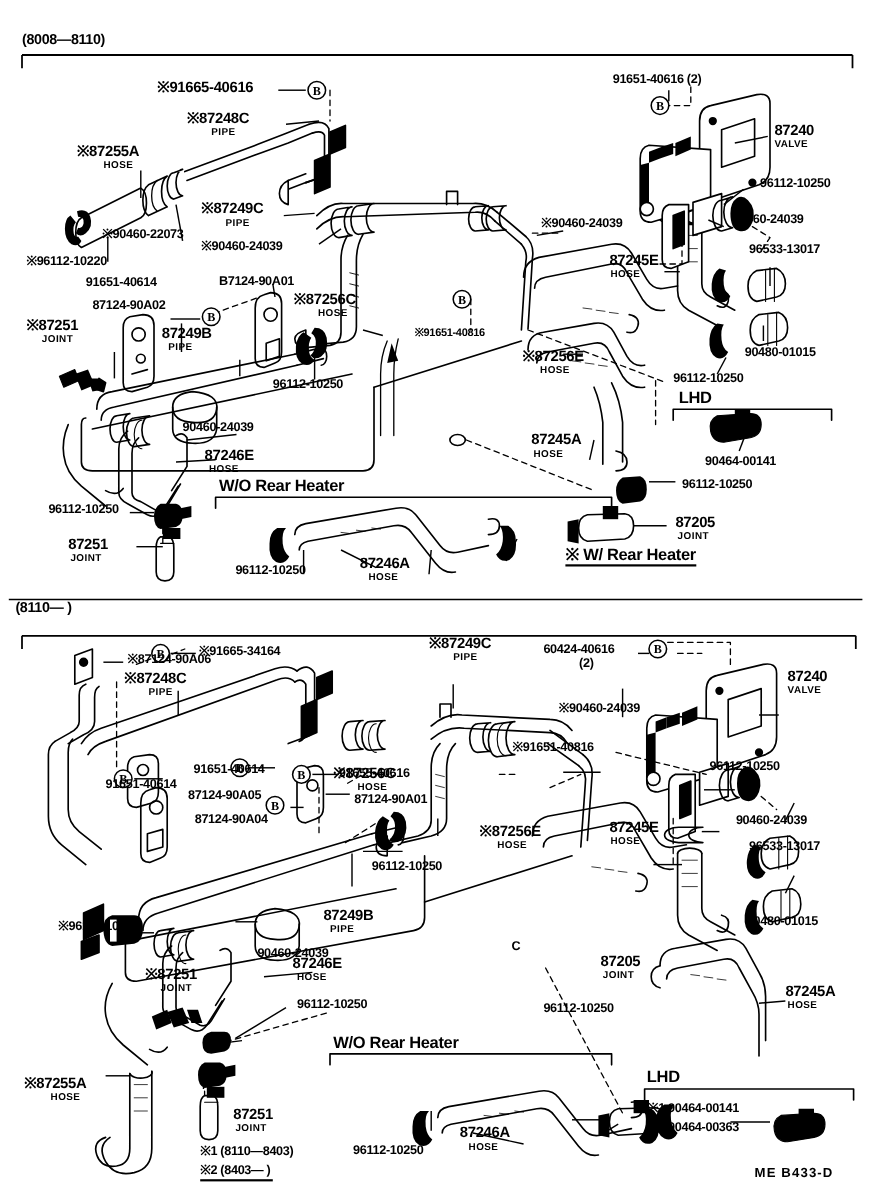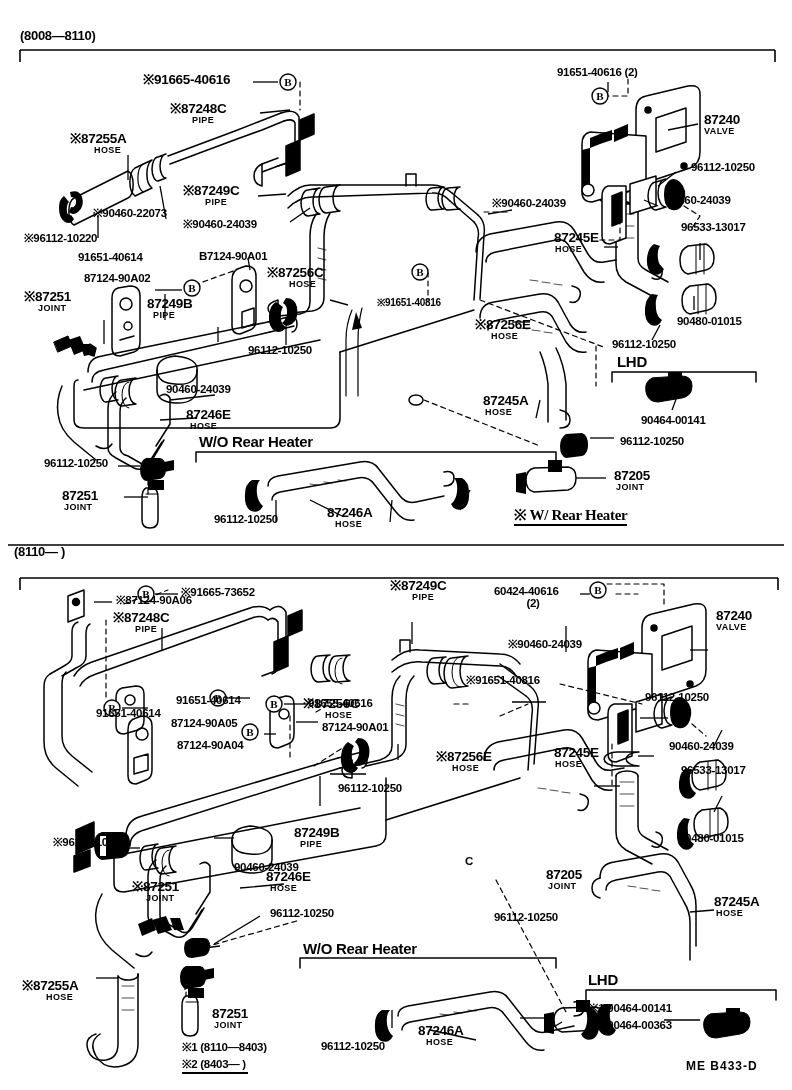--- a/index.html
+++ b/index.html
@@ -566,26 +566,26 @@
 <div class="lbl pn-sm" style="left:681px;top:222px;">96533-13017</div>
 <div class="lbl pn-sm" style="left:677px;top:316px;">90480-01015</div>
 <div class="lbl pn-sm" style="left:612px;top:339px;">96112-10250</div>
 <div class="lbl" style="left:475px;top:316px;"><span class="pn">※87256E</span><span class="sub stack" style="margin-left:16px;">HOSE</span></div>
 <div class="lbl" style="left:483px;top:392px;"><span class="pn">87245A</span><span class="sub stack" style="margin-left:2px;">HOSE</span></div>
 <div class="lbl pn-sm" style="left:641px;top:415px;">90464-00141</div>
 <div class="lbl pn-sm" style="left:620px;top:436px;">96112-10250</div>
 <div class="lbl" style="left:614px;top:467px;"><span class="pn">87205</span><span class="sub stack" style="margin-left:2px;">JOINT</span></div>
 
 <div class="lbl big" style="left:199px;top:434px;">W/O Rear Heater</div>
-<div class="lbl big ul" style="left:514px;top:508px;font-family:Liberation Serif, serif;">※ W/ Rear Heater</div>
+<div class="lbl big ul" style="left:514px;top:497px;">※ W/ Rear Heater</div>
 <div class="lbl big" style="left:617px;top:354px;">LHD</div>
 
 <div class="lbl hdr" style="left:14px;top:545px;">(8110—      )</div>
 
-<div class="lbl pn-sm" style="left:181px;top:587px;">※91665-73652</div>
+<div class="lbl pn-sm" style="left:181px;top:587px;">※91665-34164</div>
 <div class="lbl pn-sm" style="left:116px;top:595px;">※87124-90A06</div>
 <div class="lbl" style="left:113px;top:609px;"><span class="pn">※87248C</span><span class="sub stack" style="margin-left:22px;">PIPE</span></div>
 <div class="lbl pn-sm" style="left:176px;top:695px;">91651-40614</div>
 <div class="lbl pn-sm" style="left:96px;top:708px;">91651-40614</div>
 <div class="lbl pn-sm" style="left:171px;top:718px;">87124-90A05</div>
 <div class="lbl pn-sm" style="left:177px;top:740px;">87124-90A04</div>
 <div class="lbl pn-sm" style="left:308px;top:698px;">91655-40616</div>
 <div class="lbl pn-sm" style="left:322px;top:722px;">87124-90A01</div>
 <div class="lbl" style="left:390px;top:577px;"><span class="pn">※87249C</span><span class="sub stack" style="margin-left:22px;">PIPE</span></div>
 <div class="lbl" style="left:494px;top:582px;"><span class="pn-sm">60424-40616</span><span class="pn-sm stack ctr" style="width:78px;">(2)</span></div>

